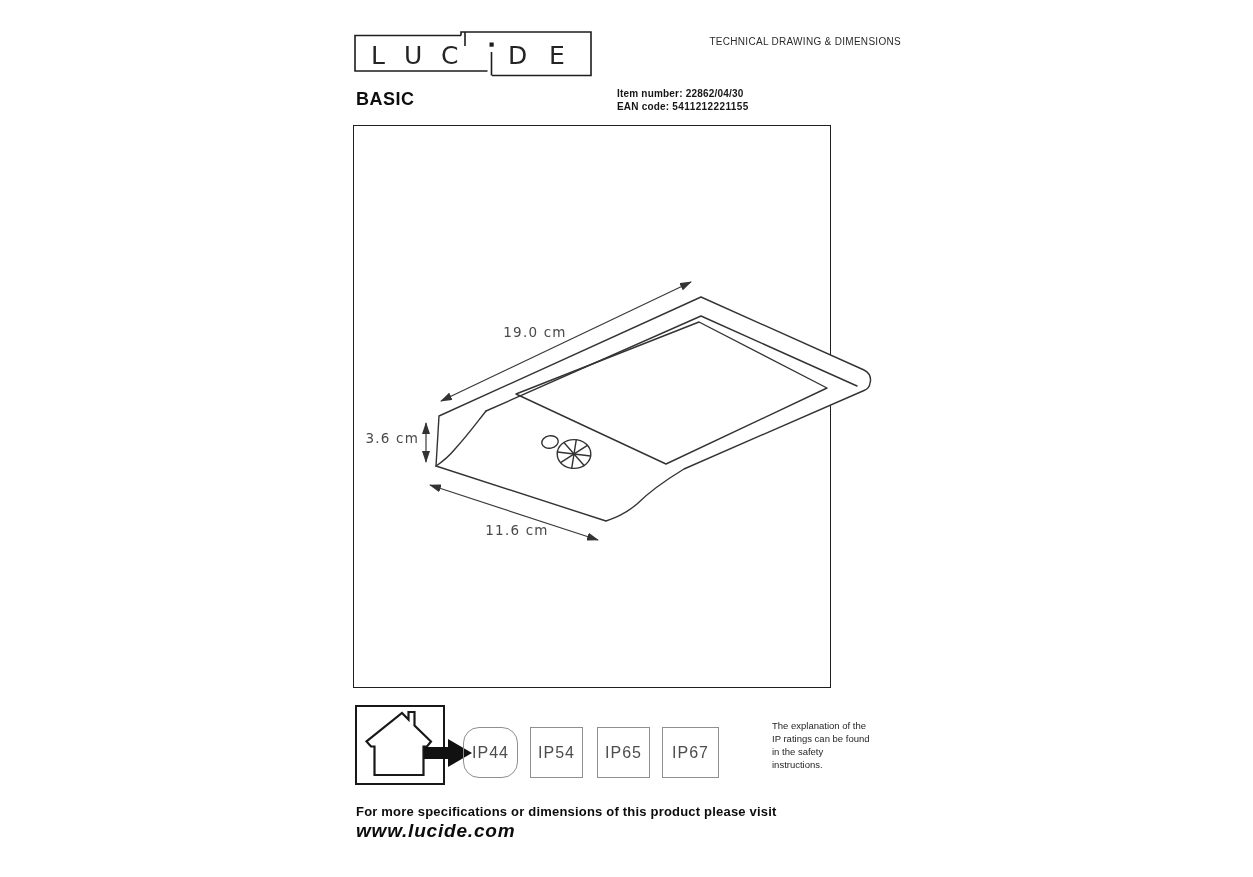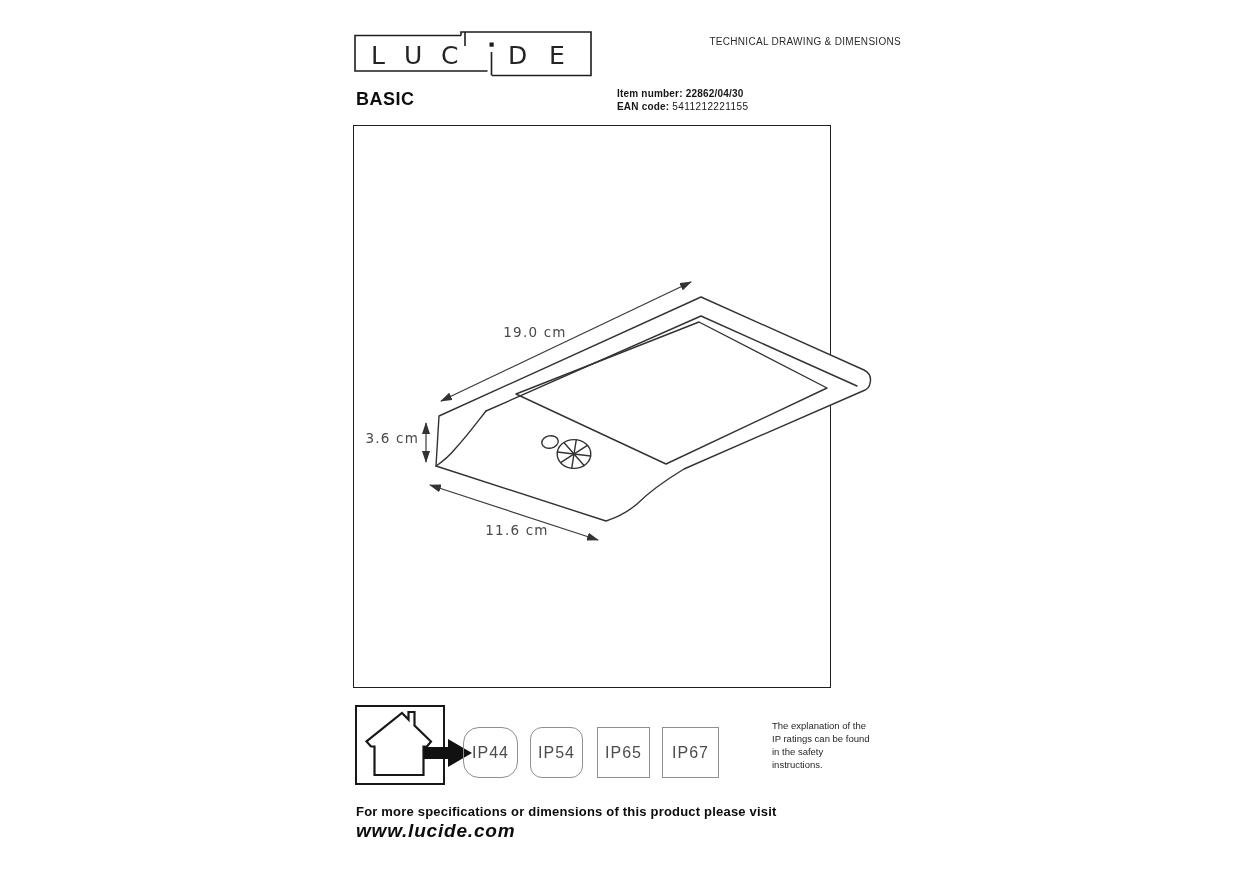--- a/index.html
+++ b/index.html
@@ -7,21 +7,21 @@
        font-family:"Liberation Sans",sans-serif;color:#1a1a1a;}
   .abs{position:absolute;}
   
   .doc-title{left:700px;top:36px;width:201px;text-align:right;font-size:10px;
              letter-spacing:.3px;color:#2b2b2b;}
   .product-name{left:356px;top:89px;font-size:18px;font-weight:bold;letter-spacing:.5px;color:#0e0e0e;}
   .meta-line{left:617px;font-size:10px;color:#161616;letter-spacing:.2px;}
   .meta-line b{font-weight:bold;}
   .meta-item{top:88px;font-weight:bold;}
   .meta-ean{top:101px;}
-  .meta-ean .val{font-weight:normal;letter-spacing:.4px;}
+  .meta-ean .val{font-weight:bold;letter-spacing:.4px;}
   
   .frame{left:353px;top:125px;width:478px;height:563px;border:1.5px solid #1f1f1f;box-sizing:border-box;}
   .dim-text{font-family:"DejaVu Sans",sans-serif;font-size:13.5px;fill:#4a4a4a;letter-spacing:1.2px;}
   
   .house-box{left:355px;top:705px;width:90px;height:80px;border:2px solid #181818;box-sizing:border-box;}
   .ip-box{top:727px;height:51px;border:1.5px solid #8f8f8f;box-sizing:border-box;
           display:flex;align-items:center;justify-content:center;
           font-size:16px;letter-spacing:1px;color:#4d4d4d;}
   .ip-note{left:772px;top:719px;width:130px;font-size:9.5px;line-height:13px;color:#1f1f1f;}
   .ip-note span{display:block;}
@@ -105,21 +105,21 @@
              L 74,34.5 L 70,39.5 L 66.5,39.5 L 66.5,68
              L 17.5,68 L 17.5,39.5 L 14,39.5 L 9.5,34.5 Z" fill="#ffffff" stroke="#181818" stroke-width="2.2" stroke-linejoin="miter"></path>
   </svg>
 </div>
 <svg class="abs" style="left:424px;top:737px;" width="50" height="32" viewBox="0 0 50 32">
   <rect x="0" y="10" width="24" height="12" fill="#111"></rect>
   <polygon points="24,2 48,16 24,30" fill="#111"></polygon>
 </svg>
 
 <div class="abs ip-box" style="left:463px;width:55px;border-radius:16px;">IP44</div>
-<div class="abs ip-box" style="left:530px;width:53px;border-radius:12px;">IP54</div>
+<div class="abs ip-box" style="left:530px;width:53px;">IP54</div>
 <div class="abs ip-box" style="left:597px;width:53px;">IP65</div>
 <div class="abs ip-box" style="left:662px;width:57px;">IP67</div>
 
 <div class="abs ip-note">
   <span>The explanation of the</span>
   <span>IP ratings can be found</span>
   <span>in the safety</span>
   <span>instructions.</span>
 </div>
 

